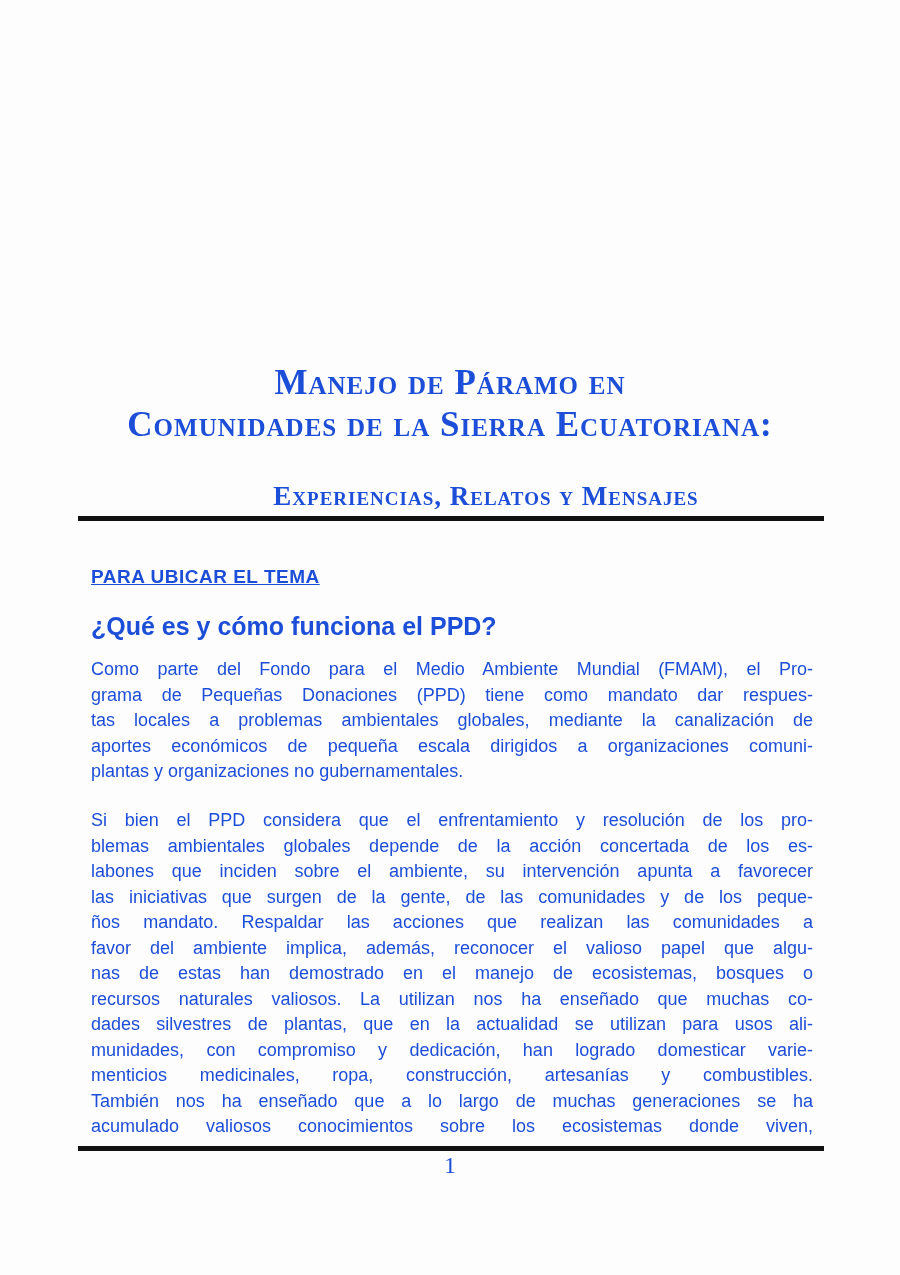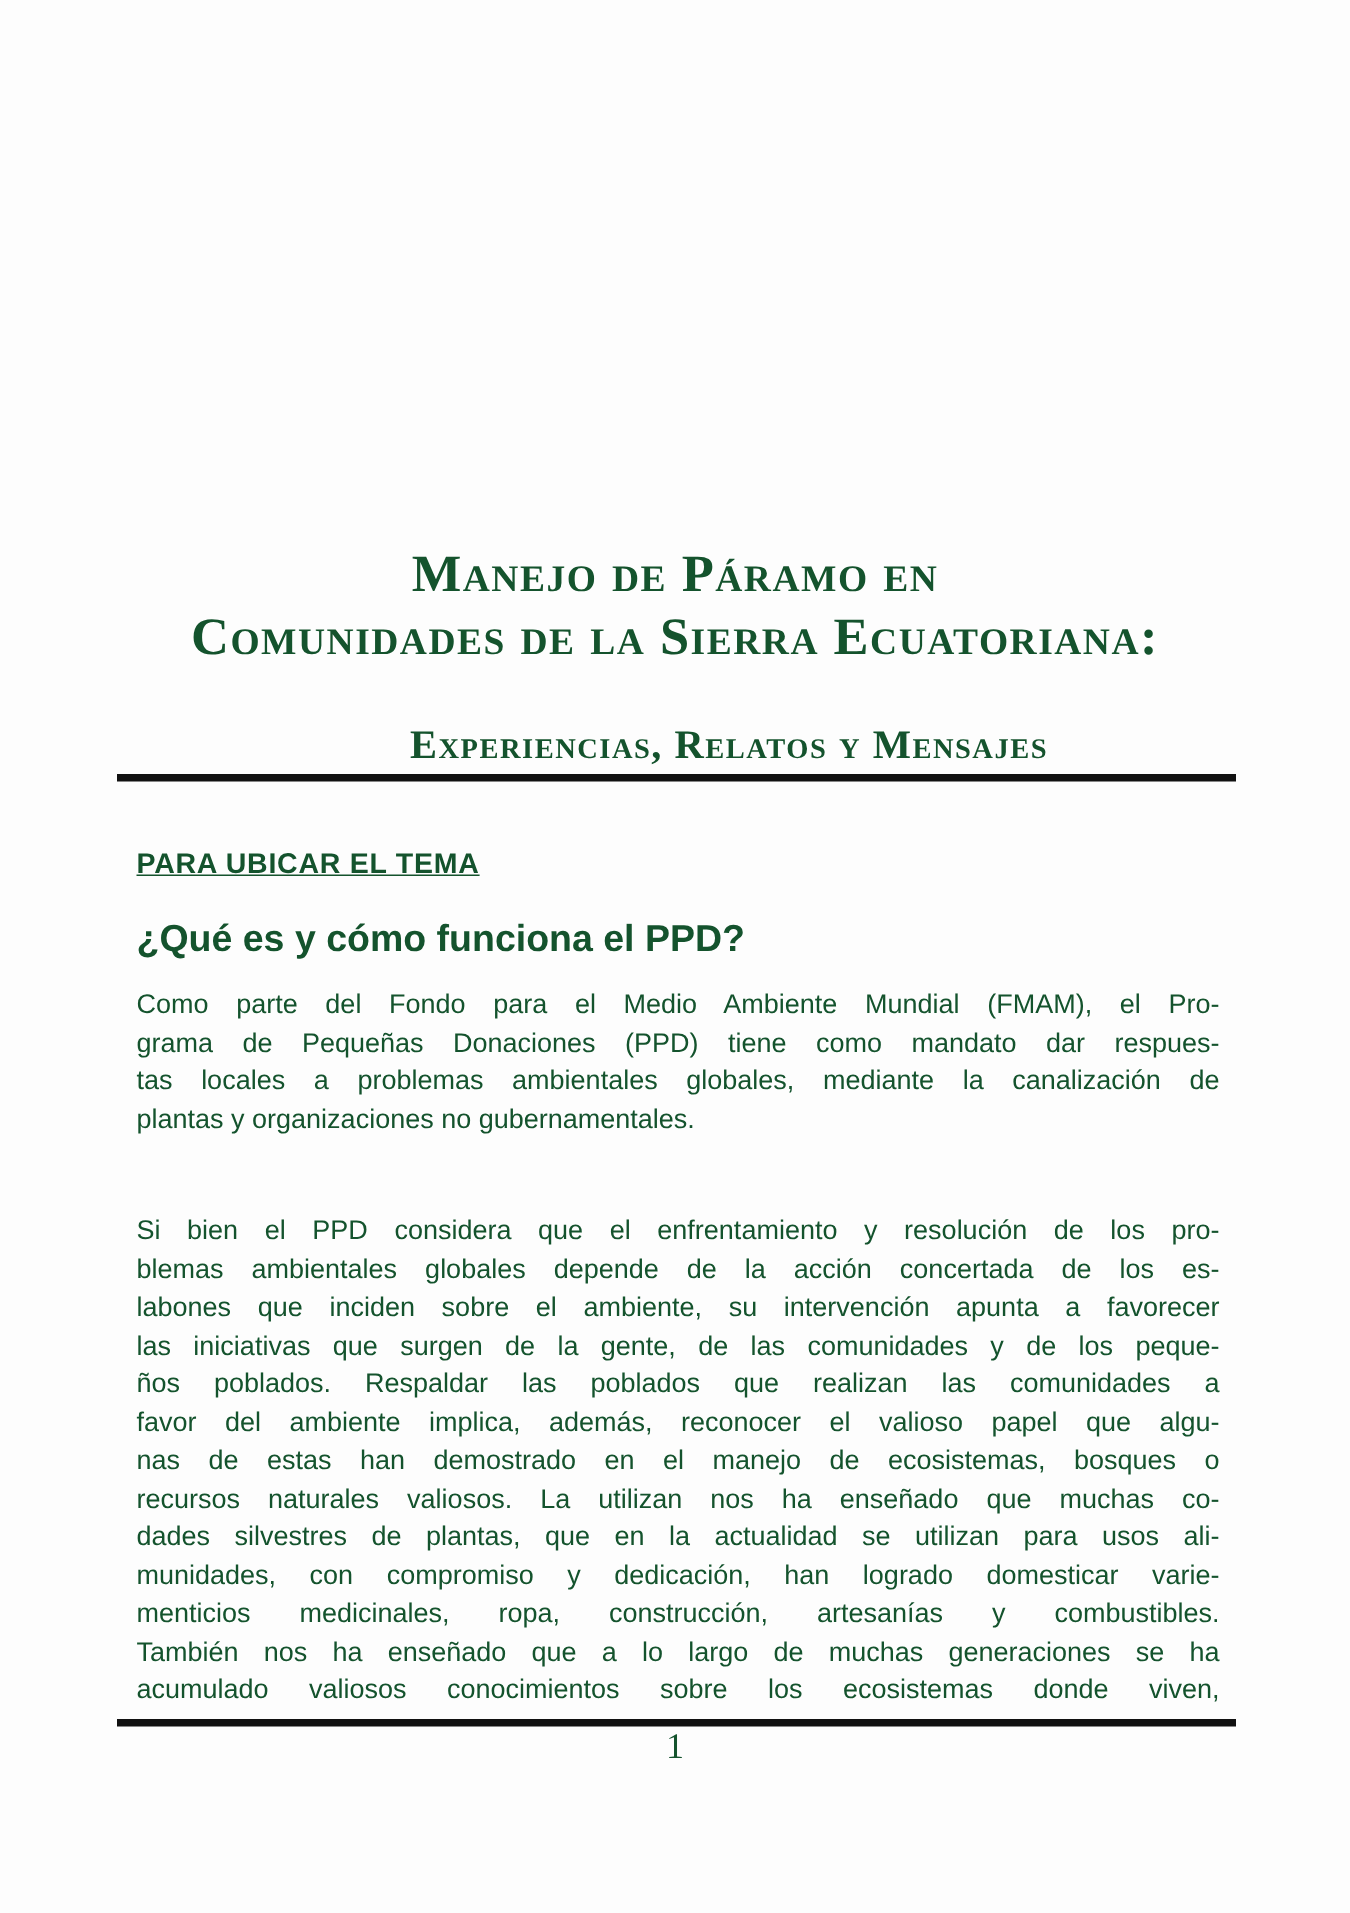--- a/index.html
+++ b/index.html
@@ -6,21 +6,21 @@
     margin: 0;
     padding: 0;
     background: #ffffff;
   }
   .page {
     position: relative;
     width: 900px;
     height: 1275px;
     margin: 0 auto;
     background: #fdfdfd;
-    color: #14532d;
+    color: #1d4ed8;
     font-family: "Liberation Sans", sans-serif;
     overflow: hidden;
   }
   .doc-title {
     position: absolute;
     top: 362px;
     left: 0;
     width: 100%;
     text-align: center;
     font-family: "Liberation Serif", serif;
@@ -113,29 +113,30 @@
   <div class="rule rule-top"></div>
 
   <div class="section-heading">PARA UBICAR EL TEMA</div>
 
   <div class="subsection-heading">¿Qué es y cómo funciona el PPD?</div>
 
   <div class="paragraph para-1">
     <div class="line">Como parte del Fondo para el Medio Ambiente Mundial (FMAM), el Pro-</div>
     <div class="line">grama de Pequeñas Donaciones (PPD) tiene como mandato dar respues-</div>
     <div class="line">tas locales a problemas ambientales globales, mediante la canalización de</div>
+    <div class="line">aportes económicos de pequeña escala dirigidos a organizaciones comuni-</div>
     <div class="line left">plantas y organizaciones no gubernamentales.</div>
   </div>
 
   <div class="paragraph para-2">
     <div class="line">Si bien el PPD considera que el enfrentamiento y resolución de los pro-</div>
     <div class="line">blemas ambientales globales depende de la acción concertada de los es-</div>
     <div class="line">labones que inciden sobre el ambiente, su intervención apunta a favorecer</div>
     <div class="line">las iniciativas que surgen de la gente, de las comunidades y de los peque-</div>
-    <div class="line">ños poblados. Respaldar las poblados que realizan las comunidades a</div>
+    <div class="line">ños mandato. Respaldar las acciones que realizan las comunidades a</div>
     <div class="line">favor del ambiente implica, además, reconocer el valioso papel que algu-</div>
     <div class="line">nas de estas han demostrado en el manejo de ecosistemas, bosques o</div>
     <div class="line">recursos naturales valiosos. La utilizan nos ha enseñado que muchas co-</div>
     <div class="line">dades silvestres de plantas, que en la actualidad se utilizan para usos ali-</div>
     <div class="line">munidades, con compromiso y dedicación, han logrado domesticar varie-</div>
     <div class="line">menticios medicinales, ropa, construcción, artesanías y combustibles.</div>
     <div class="line">También nos ha enseñado que a lo largo de muchas generaciones se ha</div>
     <div class="line">acumulado valiosos conocimientos sobre los ecosistemas donde viven,</div>
   </div>
 

